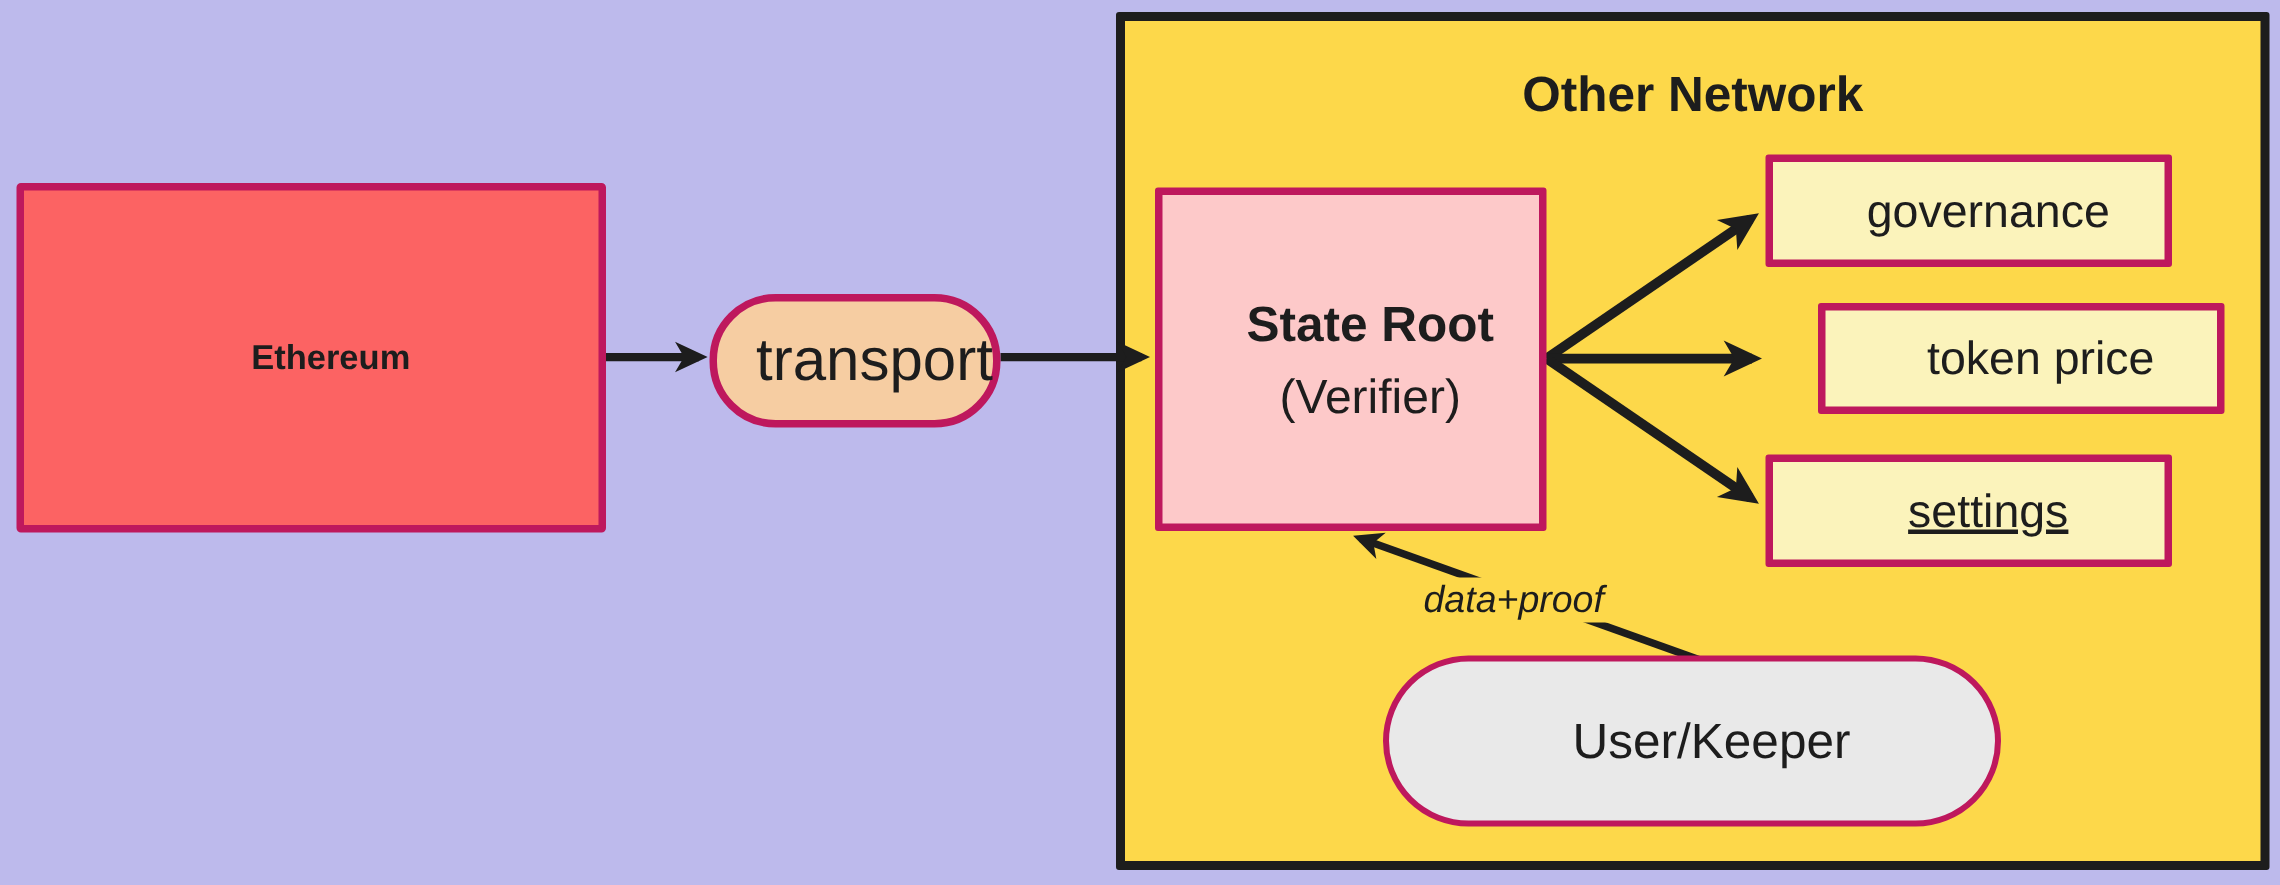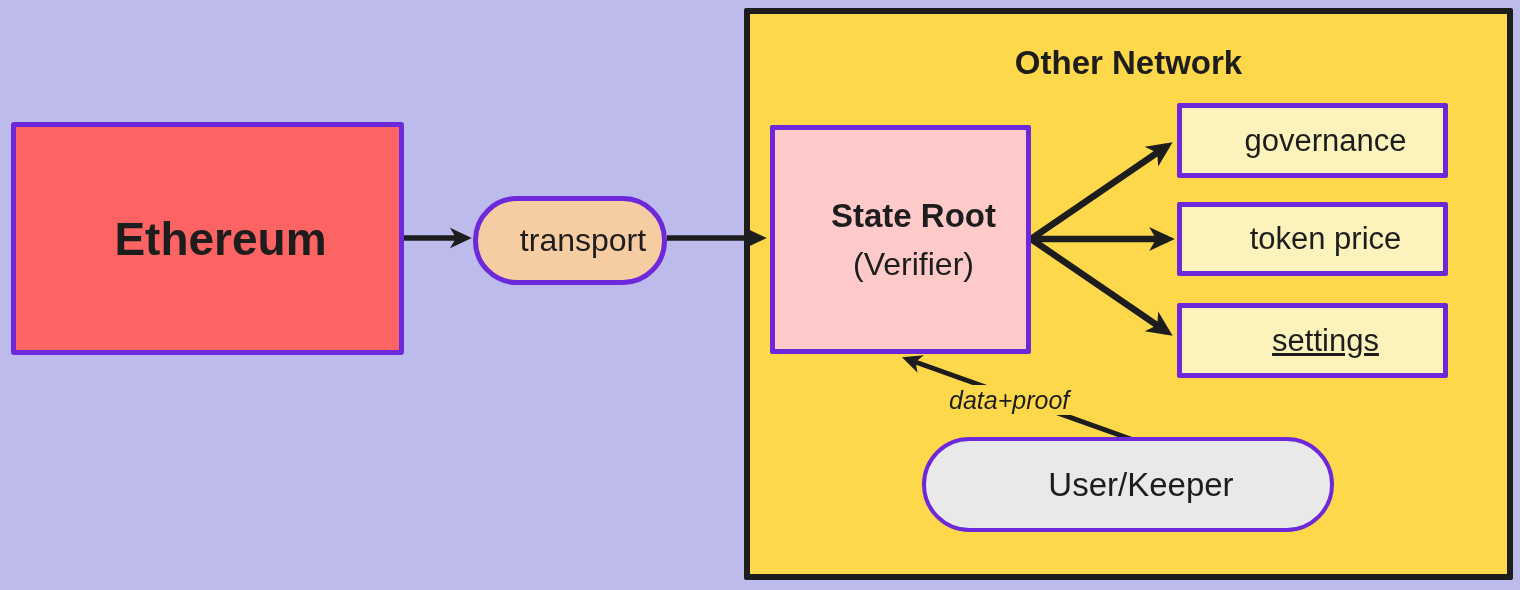--- a/index.html
+++ b/index.html
@@ -32,68 +32,68 @@
     font-size: 33px;
   }
   svg.edges {
     position: absolute;
     left: 0; top: 0;
     z-index: 2;
   }
   .node {
     position: absolute;
     box-sizing: border-box;
-    border: 5px solid #6d28d9;
+    border: 5px solid #be185d;
     display: flex;
     align-items: center;
     justify-content: center;
     text-align: center;
     z-index: 3;
     padding-left: 26px;
   }
   .ethereum {
     left: 11px; top: 122px;
     width: 393px; height: 233px;
     background: #fc6363;
     border-radius: 3px;
     font-weight: bold;
-    font-size: 46px;
+    font-size: 23px;
   }
   .transport {
     left: 473px; top: 196px;
     width: 194px; height: 89px;
     background: #f6cda2;
     border-width: 5px;
     border-radius: 44px;
-    font-size: 32px;
+    font-size: 40px;
   }
   .oracle {
     left: 770px; top: 125px;
     width: 261px; height: 229px;
     background: #fdc9c9;
     border-radius: 2px;
     flex-direction: column;
     font-size: 33px;
     line-height: 48px;
   }
   .oracle .bold-line { font-weight: bold; }
   .oracle .sub-line { font-size: 32px; text-align: right; }
   .subnode {
     left: 1177px;
     width: 271px; height: 75px;
     background: #fbf3bb;
     border-radius: 2px;
     font-size: 31px;
   }
   .governance { top: 103px; }
-  .token-price { top: 202px; height: 74px; }
+  .token-price { top: 202px; height: 74px; margin-left: 35px; }
   .settings { top: 303px; text-decoration: underline; }
   .user-keeper {
     left: 922px; top: 437px;
-    width: 412px; height: 95px;
+    width: 412px; height: 114px;
     background: #e9e9e9;
     border-width: 4px;
     border-radius: 58px;
     font-size: 33px;
   }
   .edge-label {
     position: absolute;
     left: 944px; top: 385px;
     background: #fdd84a;
     font-size: 25px;

